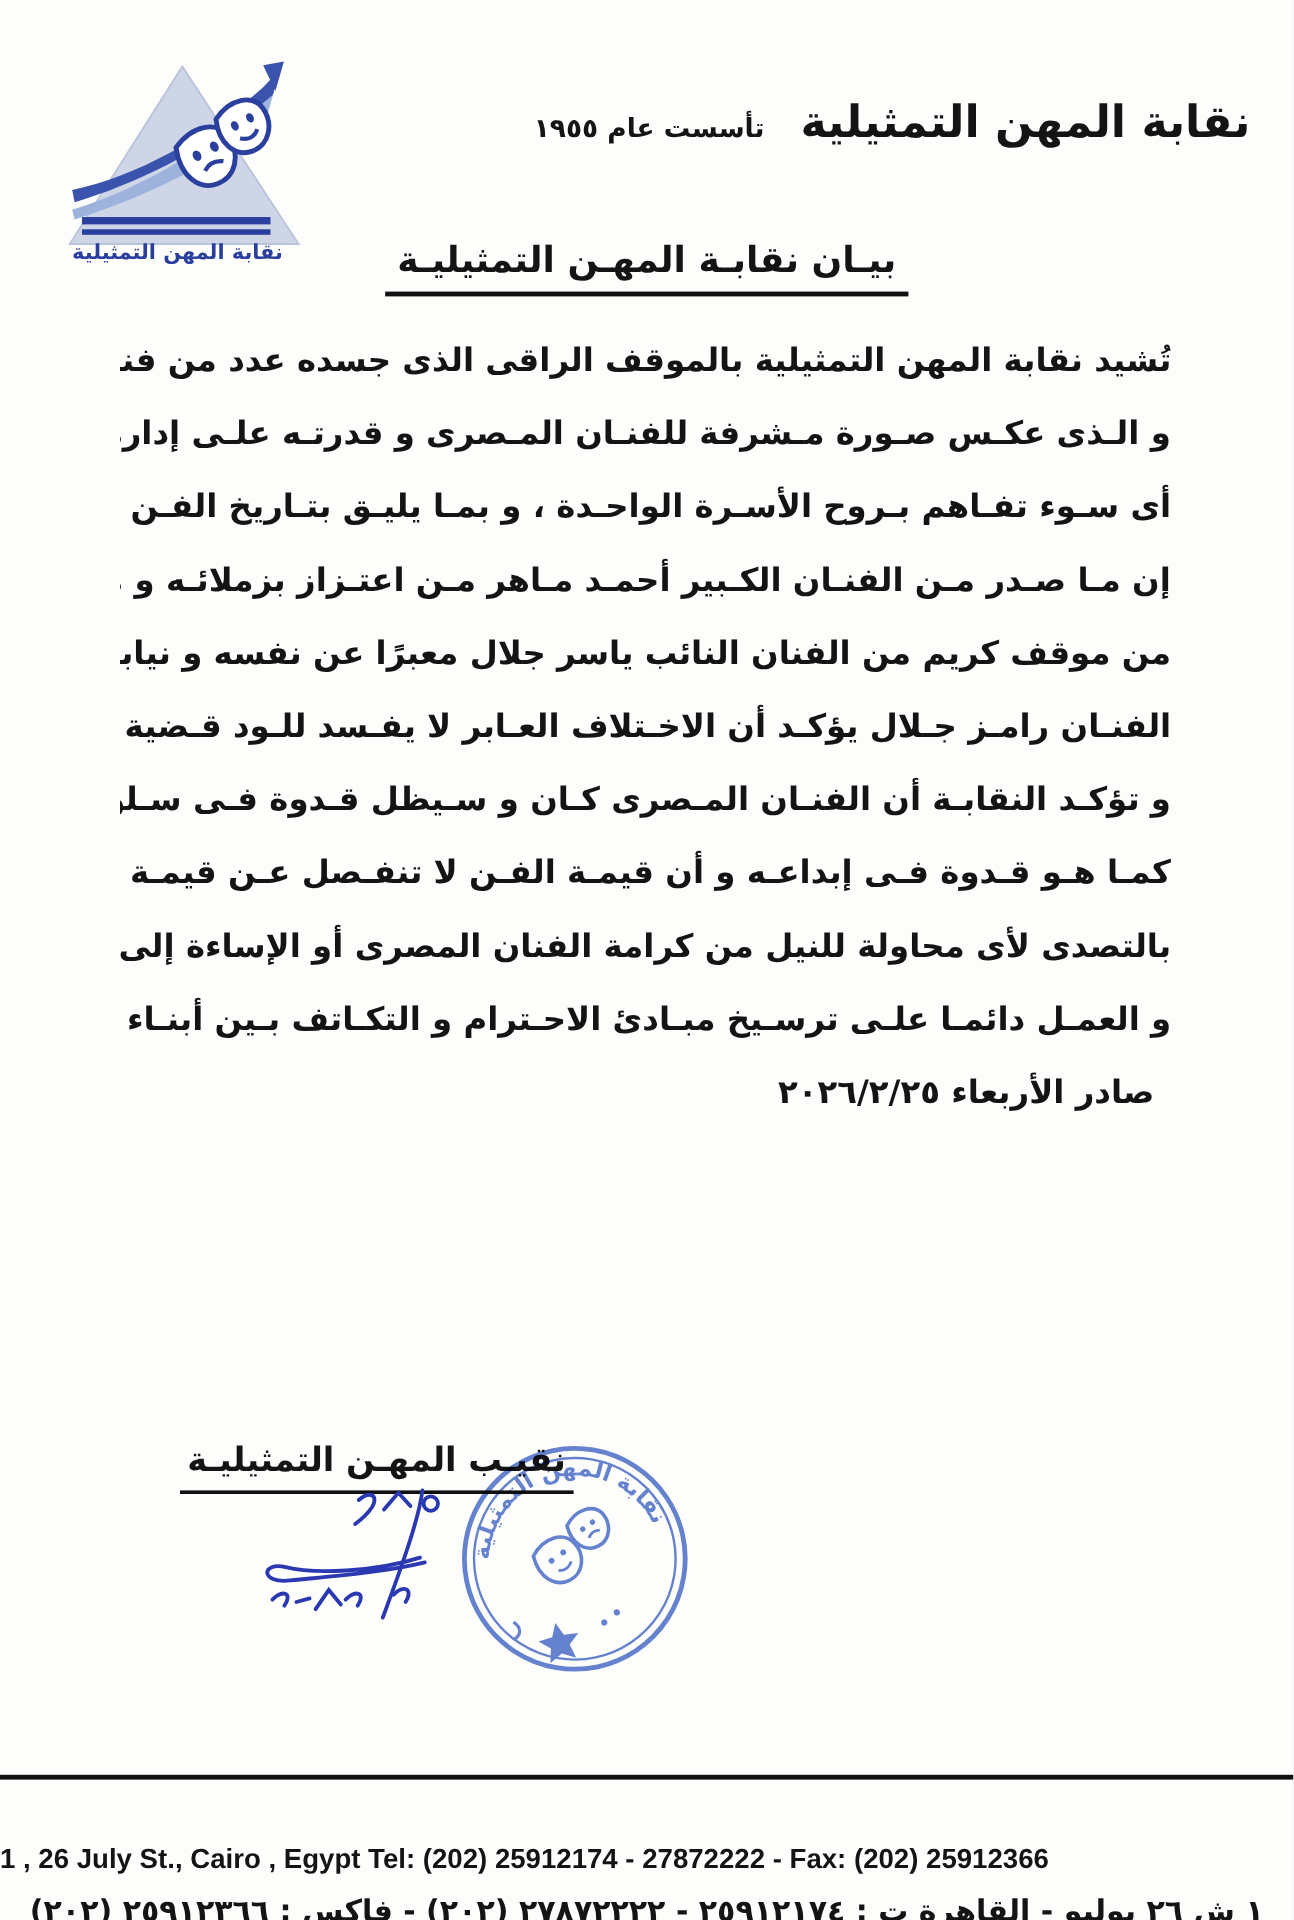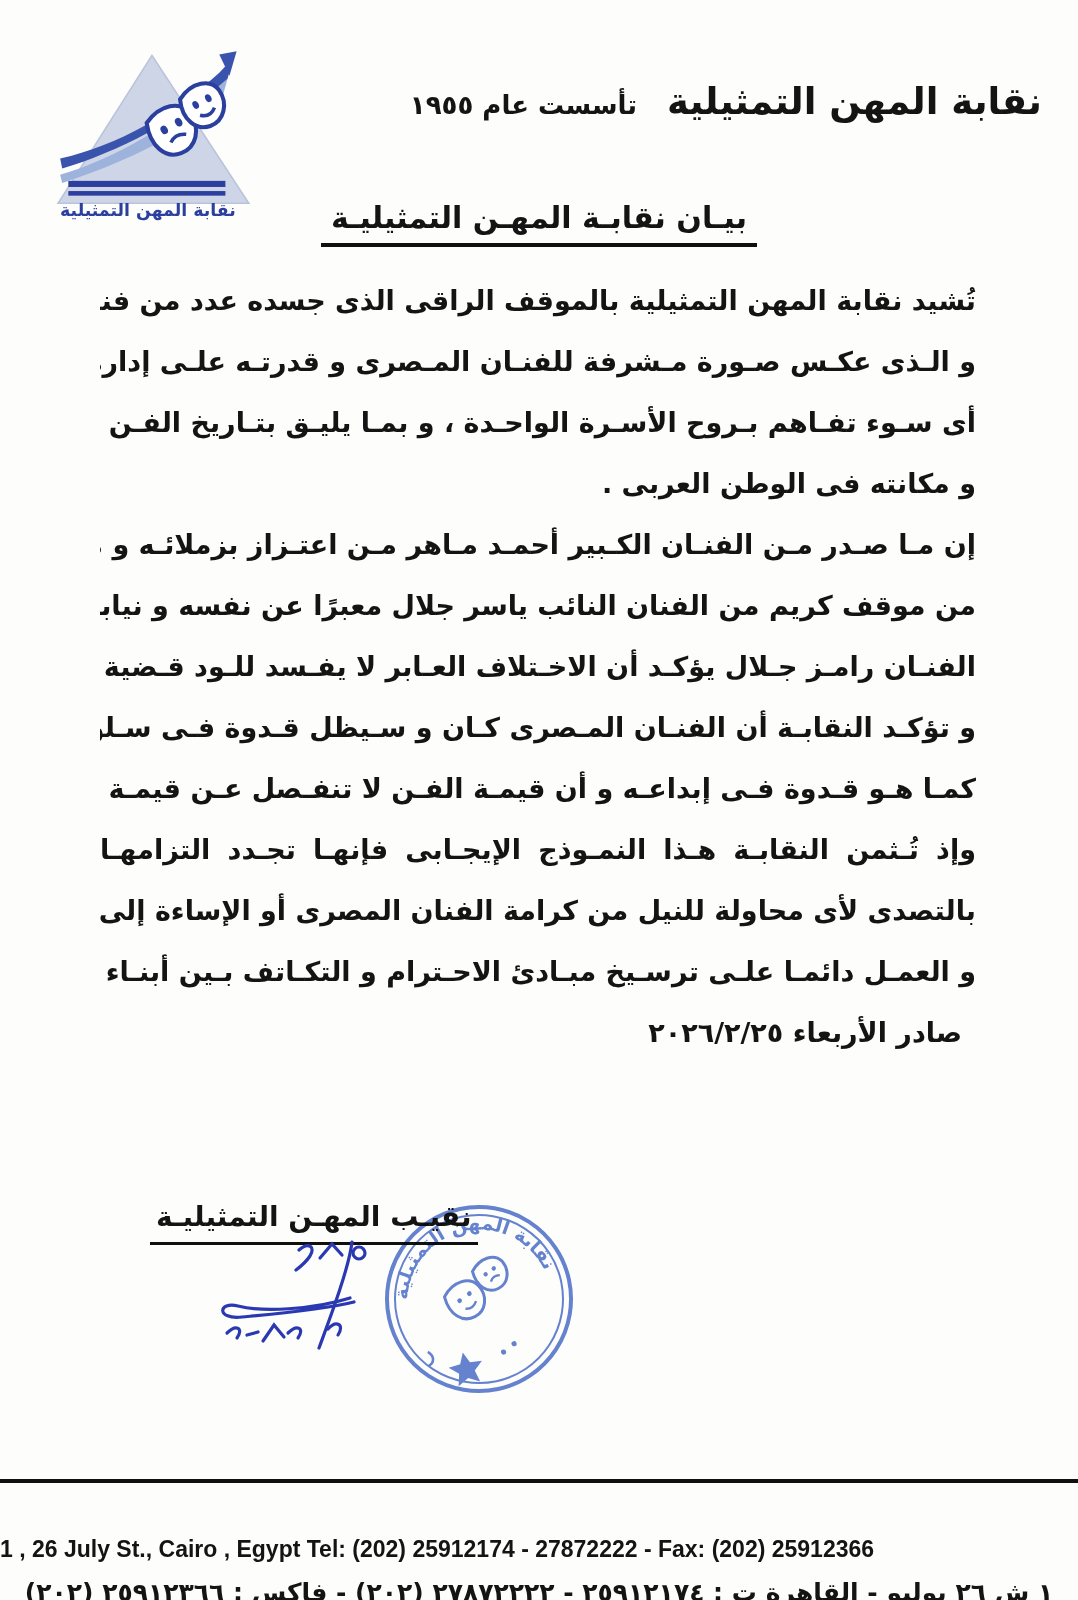--- a/index.html
+++ b/index.html
@@ -8,21 +8,21 @@
     background:#fdfdfb;overflow:hidden;
     font-family:"DejaVu Sans",sans-serif;color:#141414;
   }
   
   .logo{position:absolute;left:52px;top:50px;width:204px;height:174px;}
   .hdr{
     position:absolute;top:80px;right:36px;direction:rtl;
     display:flex;align-items:baseline;gap:30px;white-space:nowrap;
   }
   .hdr .org{font-size:37px;font-weight:bold;letter-spacing:-1px;}
-  .hdr .founded{font-size:26px;font-weight:bold;}
+  .hdr .founded{font-size:22px;font-weight:bold;}
   
   .title-wrap{position:absolute;top:200px;left:0;width:100%;text-align:center;}
   .doc-title{
     display:inline-block;direction:rtl;font-size:30px;font-weight:bold;
     border-bottom:4px solid #101010;padding:0 10px 8px 10px;
   }
   
   .body-text{position:absolute;left:100px;top:270px;width:876px;direction:rtl;}
   .line{
     height:61px;line-height:61px;font-size:27px;font-weight:bold;
@@ -91,27 +91,25 @@
   </div>
 
   <div class="title-wrap">
     <span class="doc-title">بيـان نقابـة المهـن التمثيليـة</span>
   </div>
 
   <div class="body-text">
     <div class="line">تُشيد نقابة المهن التمثيلية بالموقف الراقى الذى جسده عدد من فنانيها مؤخرا</div>
     <div class="line">و الـذى عكـس صـورة مـشرفة للفنـان المـصرى و قدرتـه علـى إدارة</div>
     <div class="line">أى سـوء تفـاهم بـروح الأسـرة الواحـدة ، و بمـا يليـق بتـاريخ الفـن المـصرى</div>
-    <div class="line end">و مكانته فى الوطن العربى .</div>
     <div class="line">إن مـا صـدر مـن الفنـان الكـبير أحمـد مـاهر مـن اعتـزاز بزملائـه و مـا تـلاه</div>
     <div class="line">من موقف كريم من الفنان النائب ياسر جلال معبرًا عن نفسه و نيابة عن شقيقه</div>
     <div class="line">الفنـان رامـز جـلال يؤكـد أن الاخـتلاف العـابر لا يفـسد للـود قـضية ،</div>
     <div class="line">و تؤكـد النقابـة أن الفنـان المـصرى كـان و سـيظل قـدوة فـى سـلوكه</div>
     <div class="line">كمـا هـو قـدوة فـى إبداعـه و أن قيمـة الفـن لا تنفـصل عـن قيمـة الأخـلاق</div>
-    <div class="line">وإذ تُـثمن النقابـة هـذا النمـوذج الإيجـابى فإنهـا تجـدد التزامهـا</div>
     <div class="line">بالتصدى لأى محاولة للنيل من كرامة الفنان المصرى أو الإساءة إلى صورته ،</div>
     <div class="line">و العمـل دائمـا علـى ترسـيخ مبـادئ الاحـترام و التكـاتف بـين أبنـاء المهنـة .</div>
     <div class="line date">صادر الأربعاء ٢٠٢٦/٢/٢٥</div>
   </div>
 
   <div class="sig-role">نقيـب المهـن التمثيليـة</div>
 
   <svg class="sig-ink" viewBox="0 0 235 118">
     <g fill="none" stroke="#2a38b2" stroke-width="3.2" stroke-linecap="round">
       <path d="M 152 6 C 149 32 130 82 119 112"></path>

